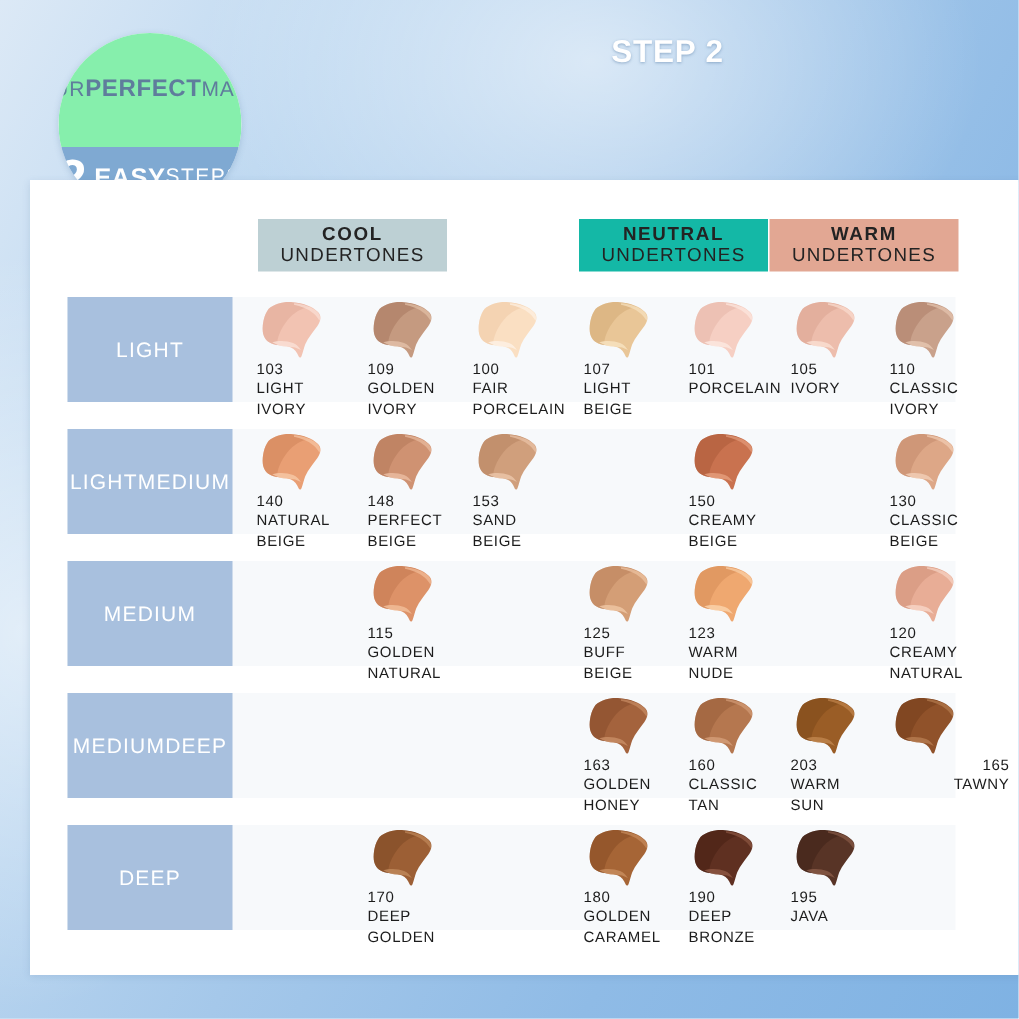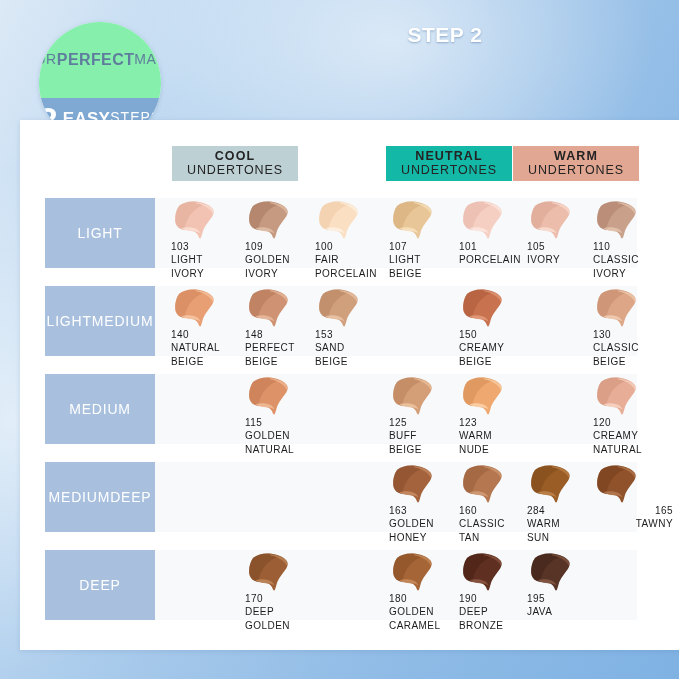--- a/index.html
+++ b/index.html
@@ -428,21 +428,21 @@
         <div class="cell" style="left: 504px;">
           <div class="smear">
             <svg viewBox="0 0 46 40">
               <path d="M7 6 C11 2.5 17 1 23 1.5 C30 2 36 4 40 8 C42.5 10.5 42 14 39.5 17.5 C37 21 33.5 25 31.5 29.5 C30.5 32 30 35 29 37.5 C28.5 38.8 27.5 38.6 27 37.4 C26 34.8 24.5 32.6 22 31.6 C18 30 13 30.6 9 29 C5.5 27.6 3.5 24.6 3.2 21 C2.8 16 4 10 7 6 Z" fill="#9a5d26"></path>
               <path d="M7 6 C11 2.5 17 1 23 1.5 C27 1.8 31 2.8 34.2 4.5 C29 5.4 23.5 8.6 19.5 13.6 C15 19.2 12.6 25.4 12.8 30.2 C11.3 29.8 10 29.5 9 29 C5.5 27.6 3.5 24.6 3.2 21 C2.8 16 4 10 7 6 Z" fill="#7d4819" opacity=".55"></path>
               <path d="M9.5 28.2 C13.6 26.8 19.2 27 23.4 28.6 C25.8 29.6 27.4 31.2 28.6 33.4 C26.4 32 23.4 31.2 20 31.2 C16 31.2 12.4 30 9.5 28.2 Z" fill="#bd824a" opacity=".9"></path>
               <path d="M24 2.2 C30.4 2.6 36 4.6 39.8 8.2 C41.4 9.8 41.8 11.8 41 14 C39.4 10.6 35.6 7.2 30.6 5.2 C28.4 4.3 26.2 3.6 24 3.2 Z" fill="#bd824a" opacity=".75"></path>
             </svg>
           </div>
           <div class="cap">
-            <span class="num">284</span>
+            <span class="num">203</span>
             <span class="nm">WARM</span>
             <span class="nm">SUN</span>
           </div>
         </div>
         <div class="cell" style="left: 570px; text-align: right;">
           <div class="smear">
             <svg viewBox="0 0 46 40">
               <path d="M7 6 C11 2.5 17 1 23 1.5 C30 2 36 4 40 8 C42.5 10.5 42 14 39.5 17.5 C37 21 33.5 25 31.5 29.5 C30.5 32 30 35 29 37.5 C28.5 38.8 27.5 38.6 27 37.4 C26 34.8 24.5 32.6 22 31.6 C18 30 13 30.6 9 29 C5.5 27.6 3.5 24.6 3.2 21 C2.8 16 4 10 7 6 Z" fill="#90522a"></path>
               <path d="M7 6 C11 2.5 17 1 23 1.5 C27 1.8 31 2.8 34.2 4.5 C29 5.4 23.5 8.6 19.5 13.6 C15 19.2 12.6 25.4 12.8 30.2 C11.3 29.8 10 29.5 9 29 C5.5 27.6 3.5 24.6 3.2 21 C2.8 16 4 10 7 6 Z" fill="#743e1c" opacity=".55"></path>
               <path d="M9.5 28.2 C13.6 26.8 19.2 27 23.4 28.6 C25.8 29.6 27.4 31.2 28.6 33.4 C26.4 32 23.4 31.2 20 31.2 C16 31.2 12.4 30 9.5 28.2 Z" fill="#b2784c" opacity=".9"></path>

